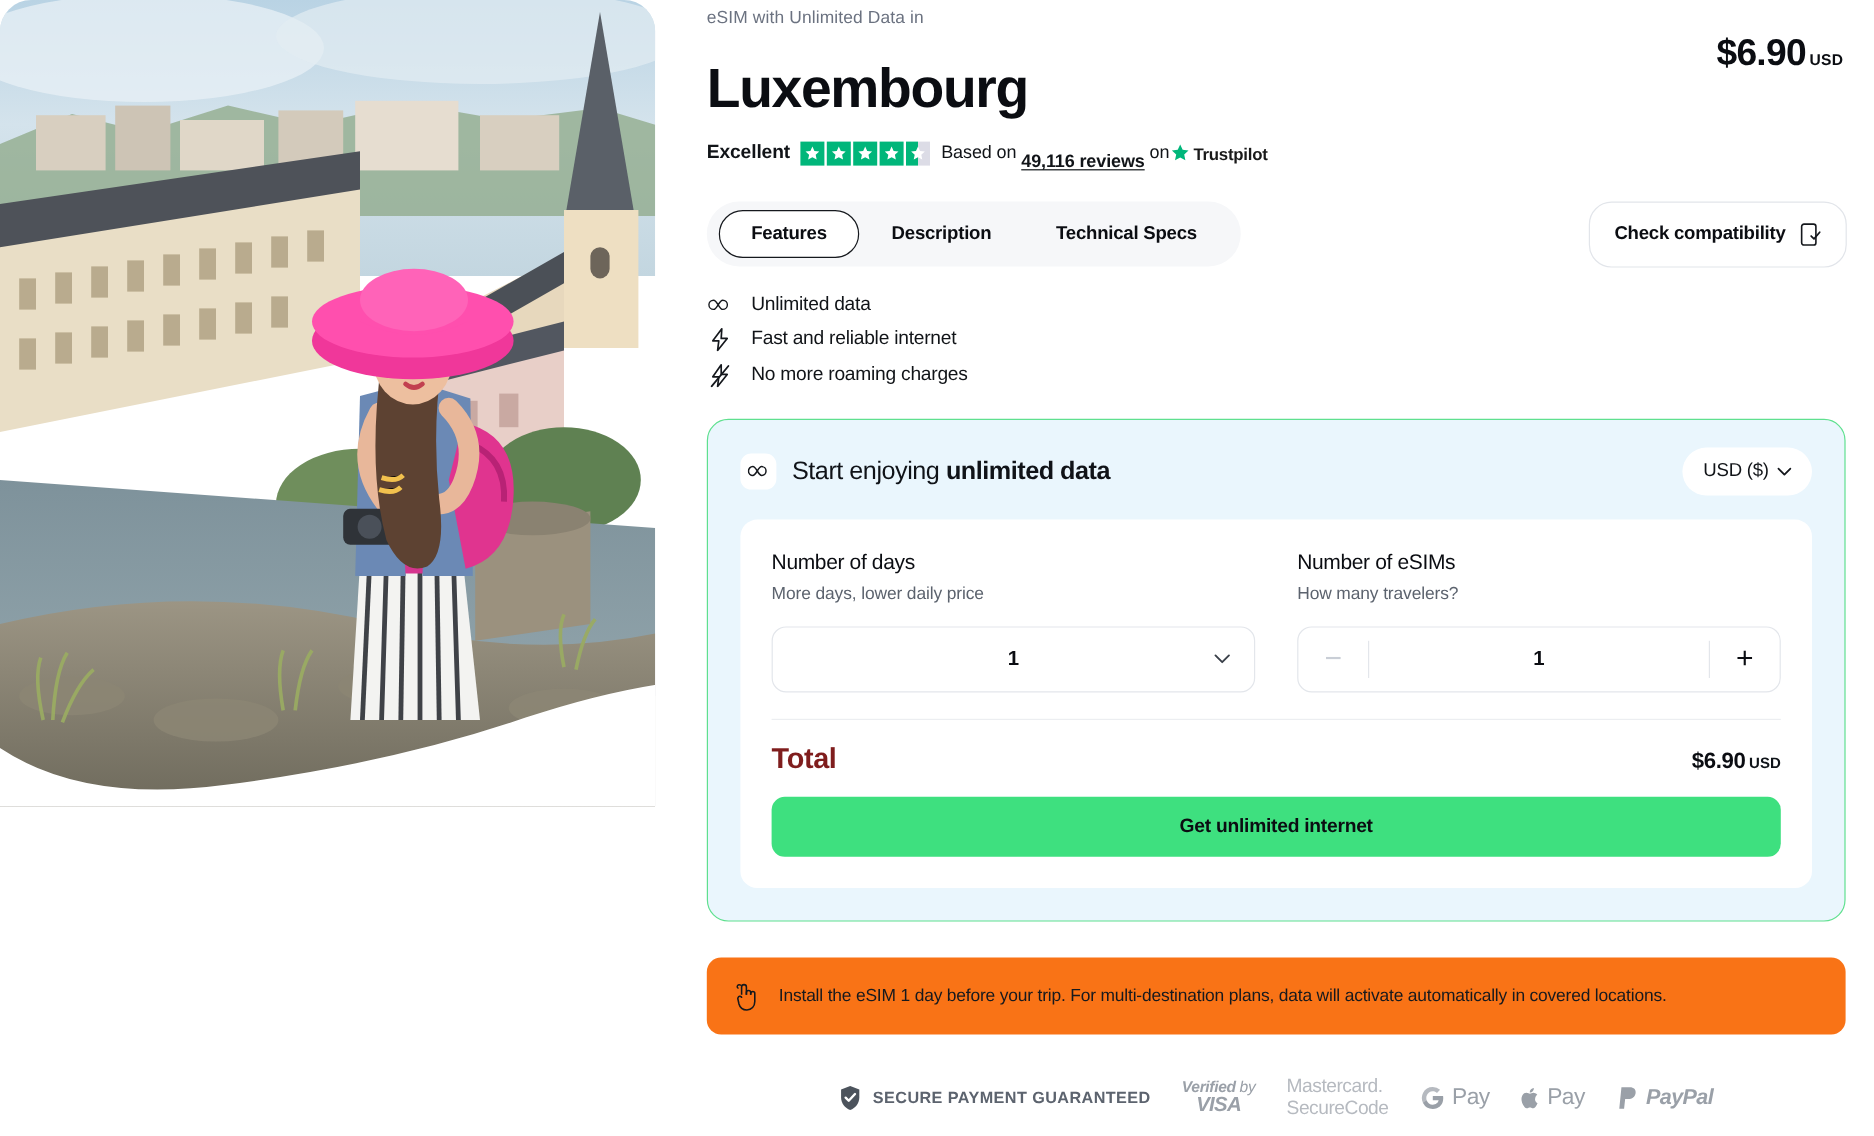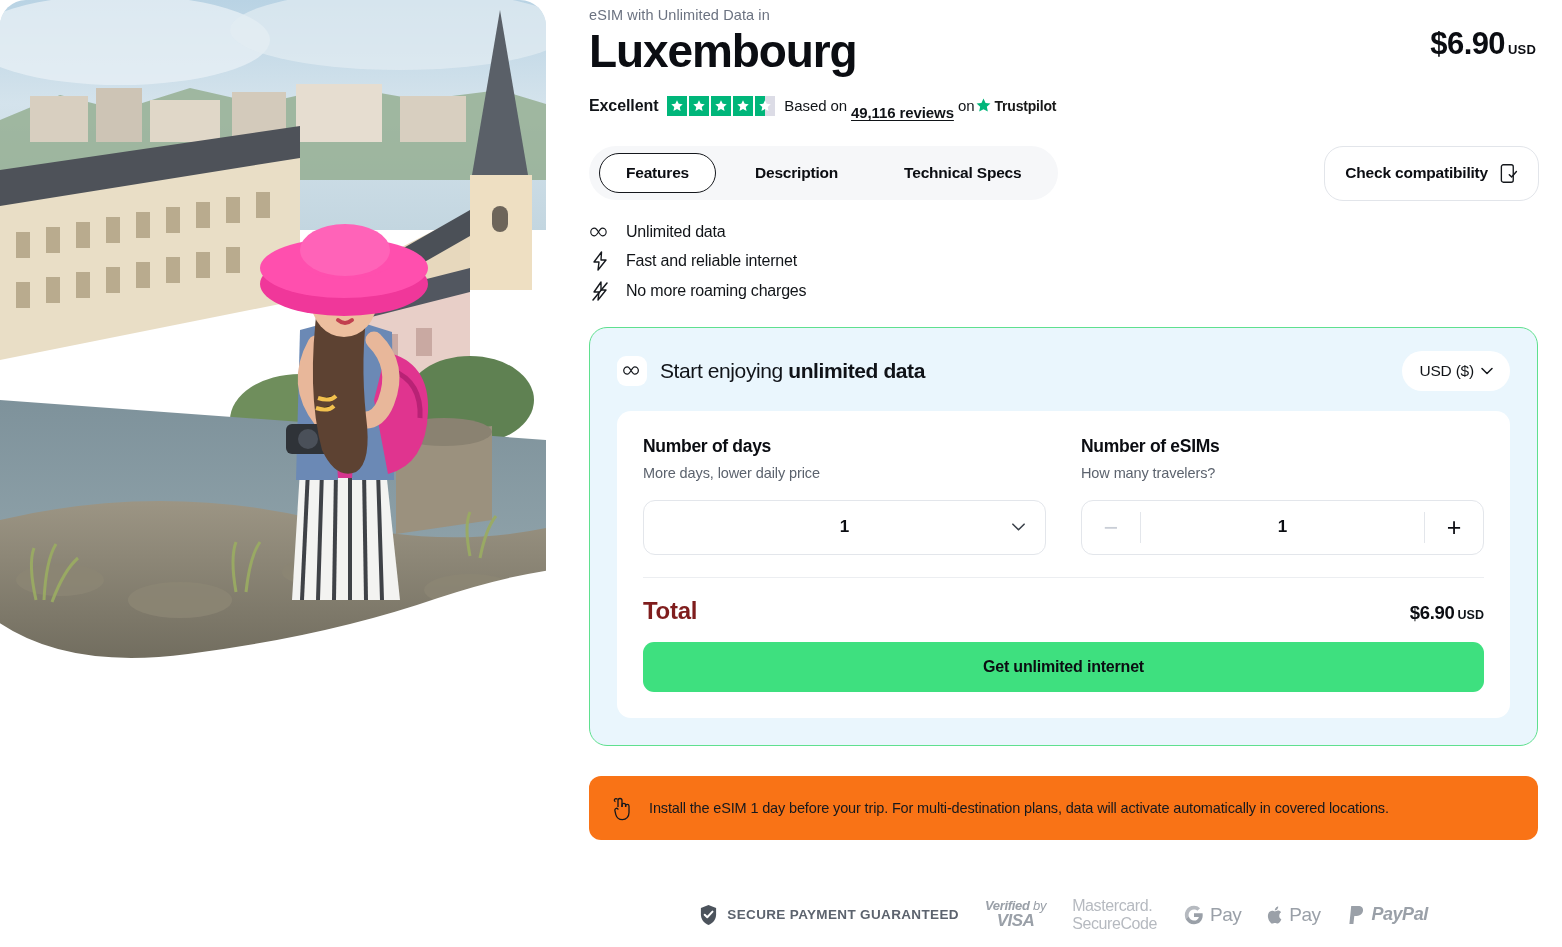--- a/index.html
+++ b/index.html
@@ -28,42 +28,42 @@
   
   .right { position: absolute; left: 589px; top: 0; width: 950px; }
 
   .eyebrow {
     font-size: 14.5px; color: #6b7280; letter-spacing: .1px;
     margin-top: 7px;
   }
   .title-row { display: flex; align-items: flex-start; justify-content: space-between; }
   .title {
     font-size: 46px; font-weight: 700; letter-spacing: -1.1px;
-    line-height: 1.15; margin-top: 2px; color: #0b0d12;
+    line-height: 1.15; margin-top: 24px; color: #0b0d12;
   }
   .price-block { text-align: right; margin-top: 26px; padding-right: 3px; }
   .price-amount { font-size: 31px; font-weight: 700; letter-spacing: -.6px; color: #0b0d12; }
   .price-cur { font-size: 13px; font-weight: 700; color: #0b0d12; margin-left: 3px; letter-spacing: .2px; }
 
   
   .rating { display: flex; align-items: center; gap: 9px; margin-top: 13px; font-size: 15.5px; }
   .rating-word { font-weight: 600; color: #111418; font-size: 16px; letter-spacing: -.1px; }
   .stars { display: flex; gap: 2px; }
   .star-box { width: 20px; height: 20px; background: #00b67a; display: flex; align-items: center; justify-content: center; }
   .star-box.half { background: linear-gradient(to right, #00b67a 50%, #dcdce6 50%); }
   .star-glyph { width: 14px; height: 14px; display: block; }
   .rating-text { color: #111418; font-size: 15px; letter-spacing: -.1px; display: flex; align-items: center; }
   .rating-text a { color: #111418; font-weight: 700; text-underline-offset: 2px; margin-top: 13px; }
   .tp-logo { display: inline-flex; align-items: center; gap: 2px; margin-left: 1px; }
   .tp-name { font-size: 14px; font-weight: 600; color: #191919; letter-spacing: -.2px; }
 
   
   .tabs-row { display: flex; align-items: center; justify-content: space-between; margin-top: 25px; }
   .tabs {
-    display: flex; align-items: flex-start; gap: 12px;
+    display: flex; align-items: flex-start; gap: 0;
     background: #f6f7f9; border-radius: 28px; padding: 7px 10px;
   }
   .tab {
     font-size: 15.5px; font-weight: 600; color: #0b0d12;
     padding: 10px 26px; border-radius: 22px; letter-spacing: -.2px;
     background: transparent; border: 1.5px solid transparent; cursor: pointer;
     white-space: nowrap;
   }
   .tab.active { background: #ffffff; border-color: #15181d; }
   .compat-btn {
@@ -96,21 +96,21 @@
     font-size: 15.5px; color: #111418; display: flex; align-items: center; gap: 7px;
     cursor: pointer; letter-spacing: -.2px;
   }
 
   .inner-card {
     background: #fff; border-radius: 14px; margin-top: 20px;
     padding: 25px 26px 26px 26px;
   }
   .fields { display: flex; gap: 35px; }
   .field { flex: 1; }
-  .field-label { font-size: 17.5px; font-weight: 700; color: #0b0d12; letter-spacing: -.3px; }
+  .field-label { font-size: 17.5px; font-weight: 400; color: #0b0d12; letter-spacing: -.3px; }
   .field-sub { font-size: 14.5px; color: #5c636e; margin-top: 8px; letter-spacing: -.1px; }
 
   .select-box {
     margin-top: 19px; height: 55px; border: 1px solid #e3e6eb; border-radius: 12px;
     display: flex; align-items: center; justify-content: center; position: relative;
     font-size: 17px; font-weight: 600; color: #0b0d12; cursor: pointer;
   }
   .select-box .chev { position: absolute; right: 19px; top: 50%; transform: translateY(-50%); }
 
   .stepper {

